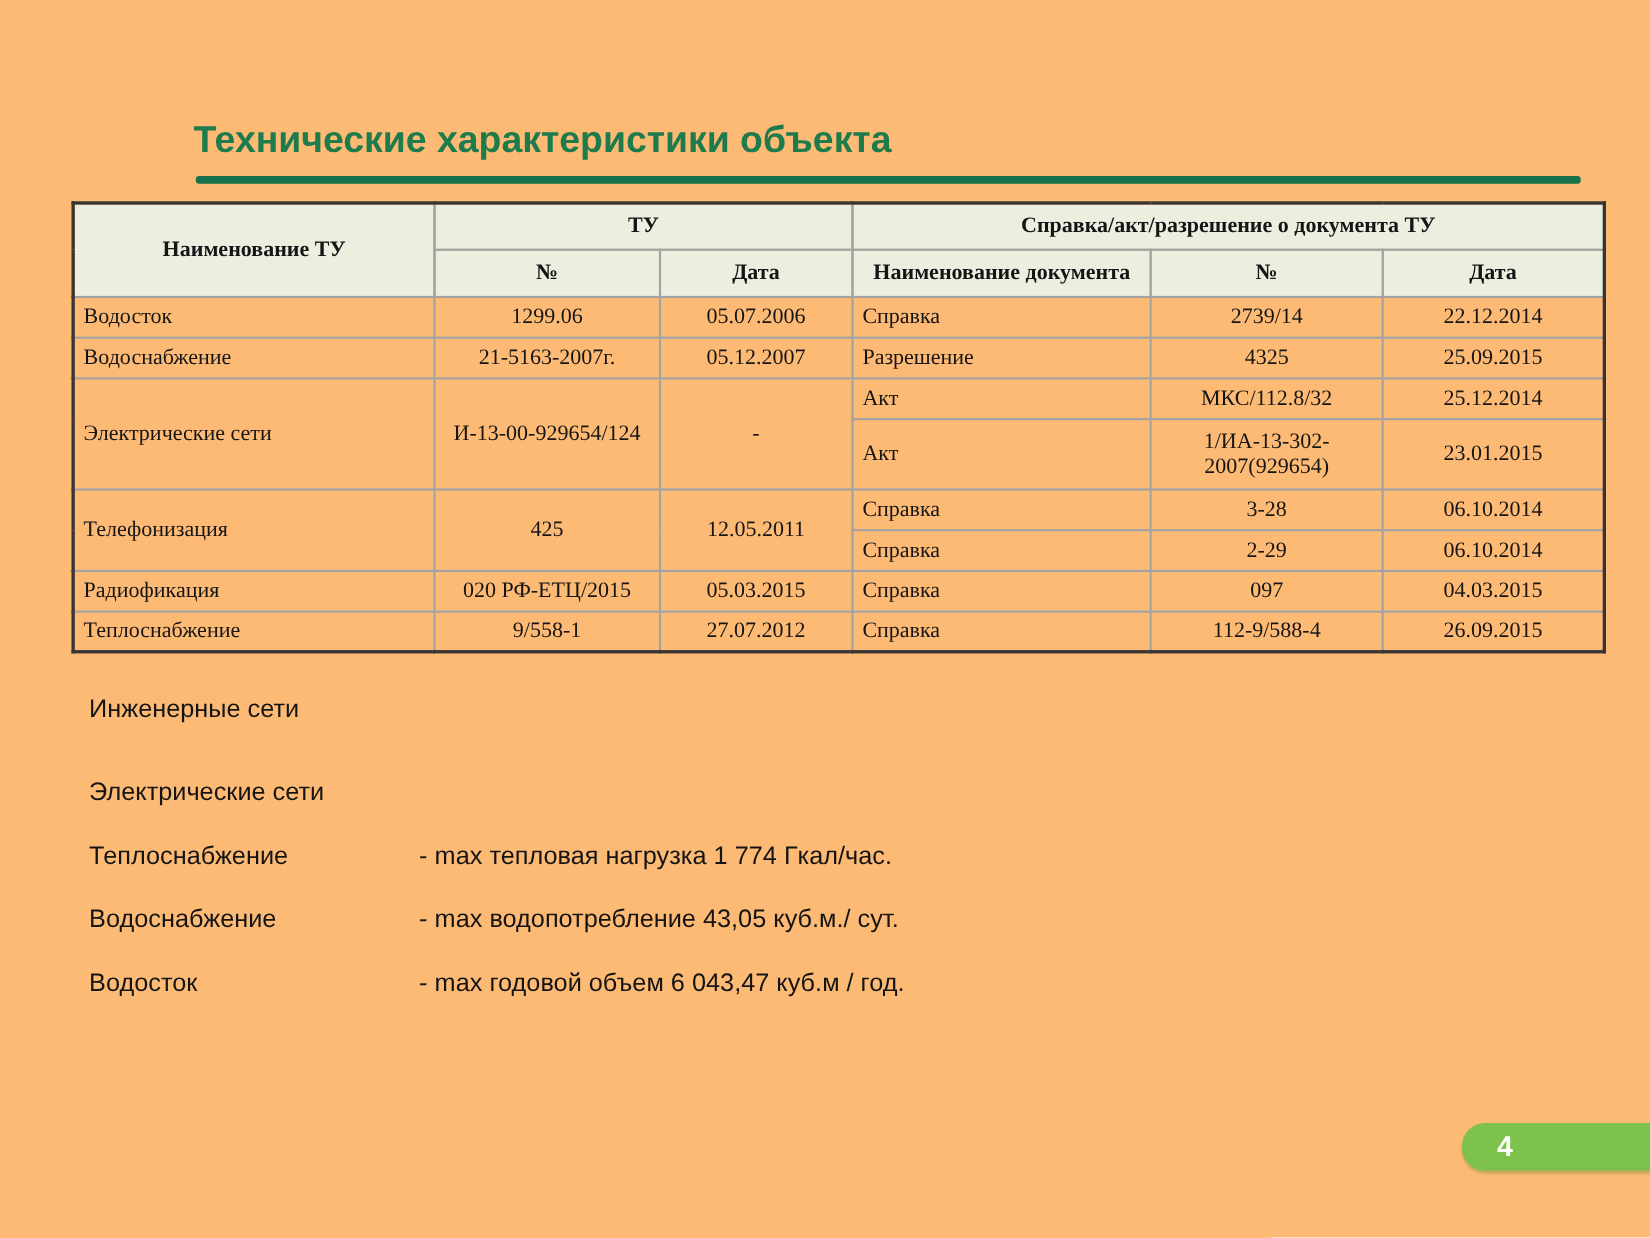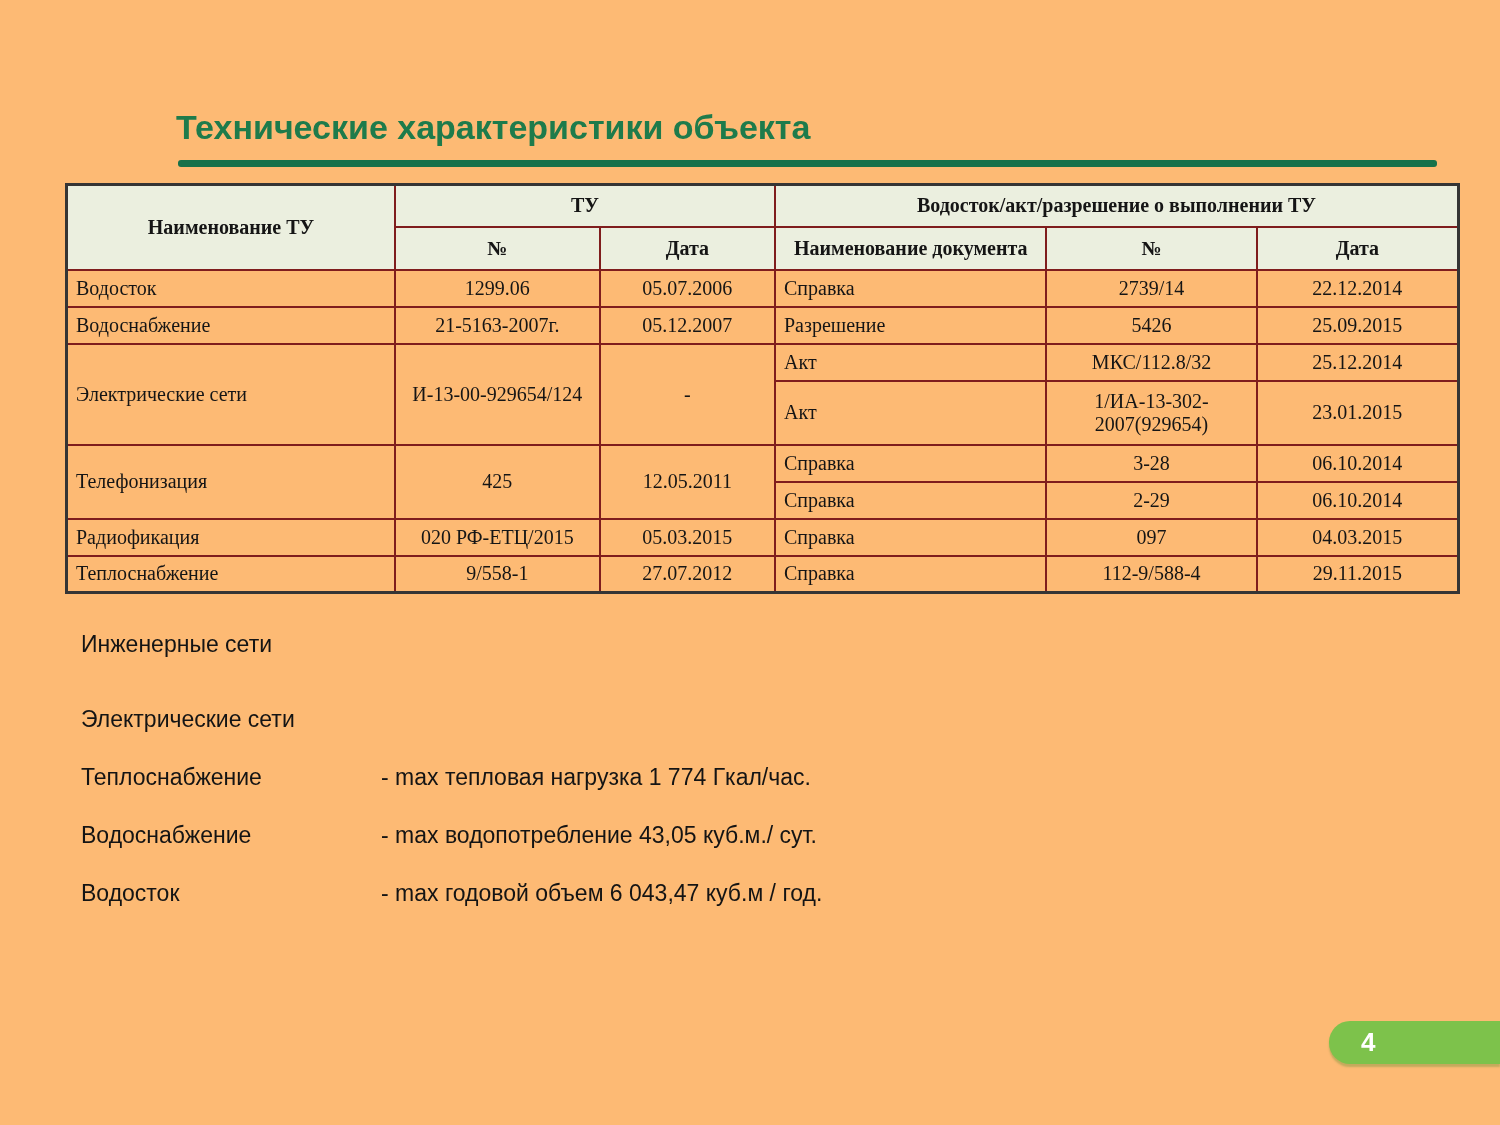--- a/index.html
+++ b/index.html
@@ -47,21 +47,21 @@
   table.tu-table {
     width: 100%;
     border-collapse: collapse;
     table-layout: fixed;
     font-family: "Liberation Serif", serif;
     font-size: 20px;
     color: #151515;
   }
   table.tu-table th,
   table.tu-table td {
-    border: 2px solid #7f1d1d;
+    border: 2px solid #a3a3a3;
     padding: 2px 8px;
     vertical-align: middle;
     overflow: hidden;
   }
   table.tu-table {
     border: 3px solid #353535;
   }
   table.tu-table thead th {
     background: #ebefdf;
     font-weight: bold;
@@ -141,21 +141,21 @@
         <col style="width:14.7%">
         <col style="width:12.6%">
         <col style="width:19.5%">
         <col style="width:15.1%">
         <col style="width:14.5%">
       </colgroup>
       <thead>
         <tr class="hdr-row1">
           <th rowspan="2">Наименование ТУ</th>
           <th colspan="2">ТУ</th>
-          <th colspan="3">Водосток/акт/разрешение о выполнении ТУ</th>
+          <th colspan="3">Справка/акт/разрешение о документа ТУ</th>
         </tr>
         <tr class="hdr-row2">
           <th>№</th>
           <th>Дата</th>
           <th>Наименование документа</th>
           <th>№</th>
           <th>Дата</th>
         </tr>
       </thead>
       <tbody>
@@ -165,21 +165,21 @@
           <td class="c-date">05.07.2006</td>
           <td class="c-doc">Справка</td>
           <td class="c-num">2739/14</td>
           <td class="c-date">22.12.2014</td>
         </tr>
         <tr>
           <td class="c-name">Водоснабжение</td>
           <td class="c-num">21-5163-2007г.</td>
           <td class="c-date">05.12.2007</td>
           <td class="c-doc">Разрешение</td>
-          <td class="c-num">5426</td>
+          <td class="c-num">4325</td>
           <td class="c-date">25.09.2015</td>
         </tr>
         <tr>
           <td class="c-name" rowspan="2">Электрические сети</td>
           <td class="c-num" rowspan="2">И-13-00-929654/124</td>
           <td class="c-date" rowspan="2">-</td>
           <td class="c-doc thin-bottom">Акт</td>
           <td class="c-num thin-bottom">МКС/112.8/32</td>
           <td class="c-date thin-bottom">25.12.2014</td>
         </tr>
@@ -208,21 +208,21 @@
           <td class="c-doc">Справка</td>
           <td class="c-num">097</td>
           <td class="c-date">04.03.2015</td>
         </tr>
         <tr>
           <td class="c-name">Теплоснабжение</td>
           <td class="c-num">9/558-1</td>
           <td class="c-date">27.07.2012</td>
           <td class="c-doc">Справка</td>
           <td class="c-num">112-9/588-4</td>
-          <td class="c-date">29.11.2015</td>
+          <td class="c-date">26.09.2015</td>
         </tr>
       </tbody>
     </table>
   </div>
 
   <div class="notes">
     <div class="notes-heading">Инженерные сети</div>
     <div class="note-row">
       <span class="note-label">Электрические сети</span>
     </div>

